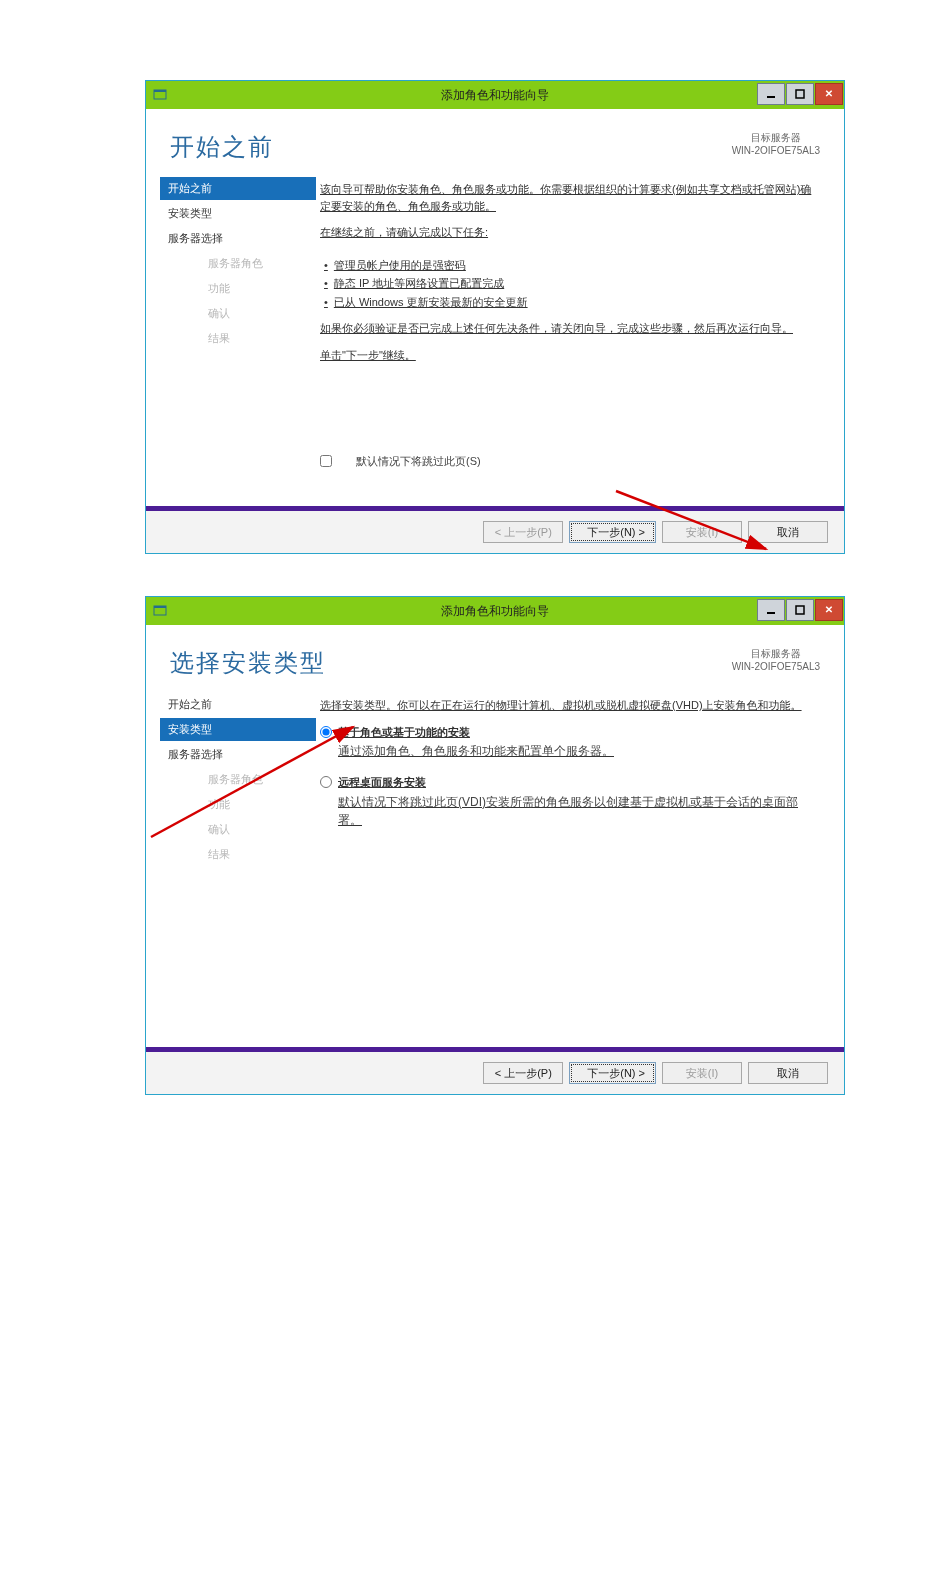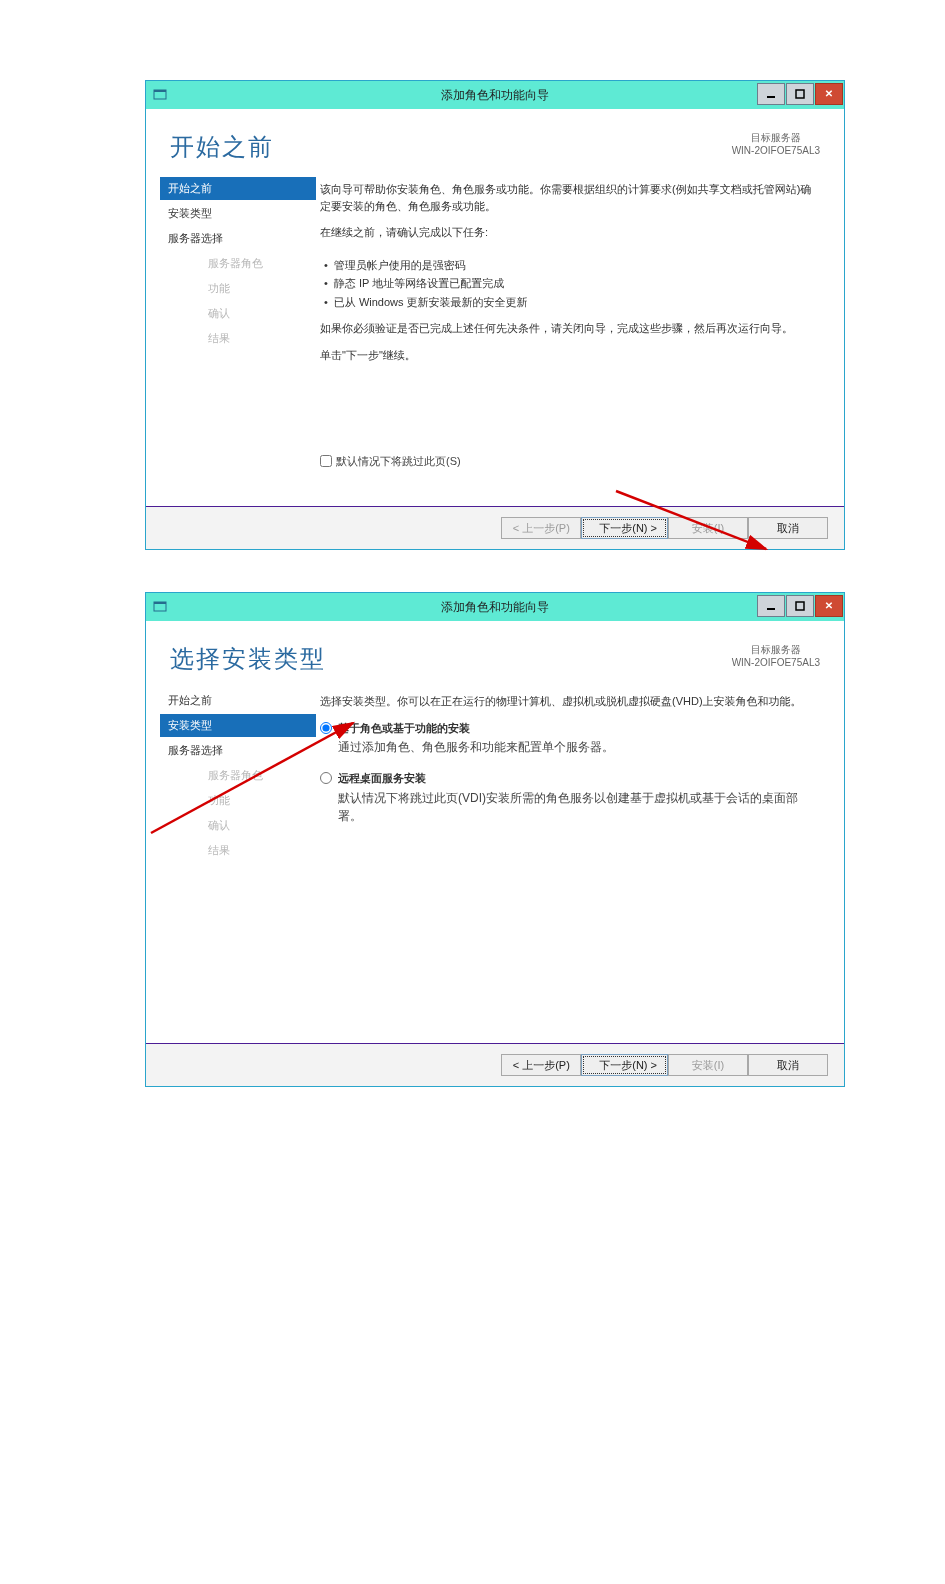--- a/index.html
+++ b/index.html
@@ -16,21 +16,21 @@
   }
   .wizard {
     width: 700px;
     border: 1px solid #2aa5cc;
     background: #fff;
     margin-bottom: 42px;
     position: relative;
   }
   .titlebar {
     height: 28px;
-    background: #5eead4;
+    background: #84cc16;
     display: flex;
     align-items: center;
     position: relative;
     color: #000;
   }
   .titlebar-icon {
     width: 16px;
     height: 16px;
     margin: 0 6px;
     display: inline-flex;
@@ -117,40 +117,41 @@
   .sidebar-item.disabled {
     color: #b8b8b8;
     cursor: default;
     margin-left: 40px;
   }
   .main-pane {
     flex: 1;
     padding: 10px 24px 8px 4px;
     font-size: 11px;
     line-height: 1.5;
+    text-decoration: underline;
   }
   .main-pane p { margin-bottom: 10px; }
   .link { color: #186fb9; cursor: pointer; }
   .bullets { margin: 16px 0 10px 0; padding-left: 4px; }
   .bullets li { list-style: none; margin-bottom: 2px; }
   .bullets li::before { content: "•"; margin-right: 6px; }
   .skip-row {
     padding-top: 80px;
   }
-  .skip-row label { display: inline-flex; align-items: center; gap: 4px; font-size: 11px; color:#444;justify-content:space-between;}
+  .skip-row label { display: inline-flex; align-items: center; gap: 24px; font-size: 11px; color:#444;justify-content:space-between;}
   .skip-row input[type=checkbox] {
     width: 12px; height: 12px;
   }
   .footer {
-    border-top: 1px solid #4c1d95;
+    border-top: 5px solid #4c1d95;
     background: #f3f3f3;
     padding: 10px 16px;
     display: flex;
     justify-content: flex-end;
-    gap: 0;
+    gap: 6px;
   }
   .btn {
     min-width: 80px;
     height: 22px;
     background: #efefef;
     border: 1px solid #a8a8a8;
     font-size: 11px;
     padding: 0 10px;
     cursor: pointer;
     color: #222;

